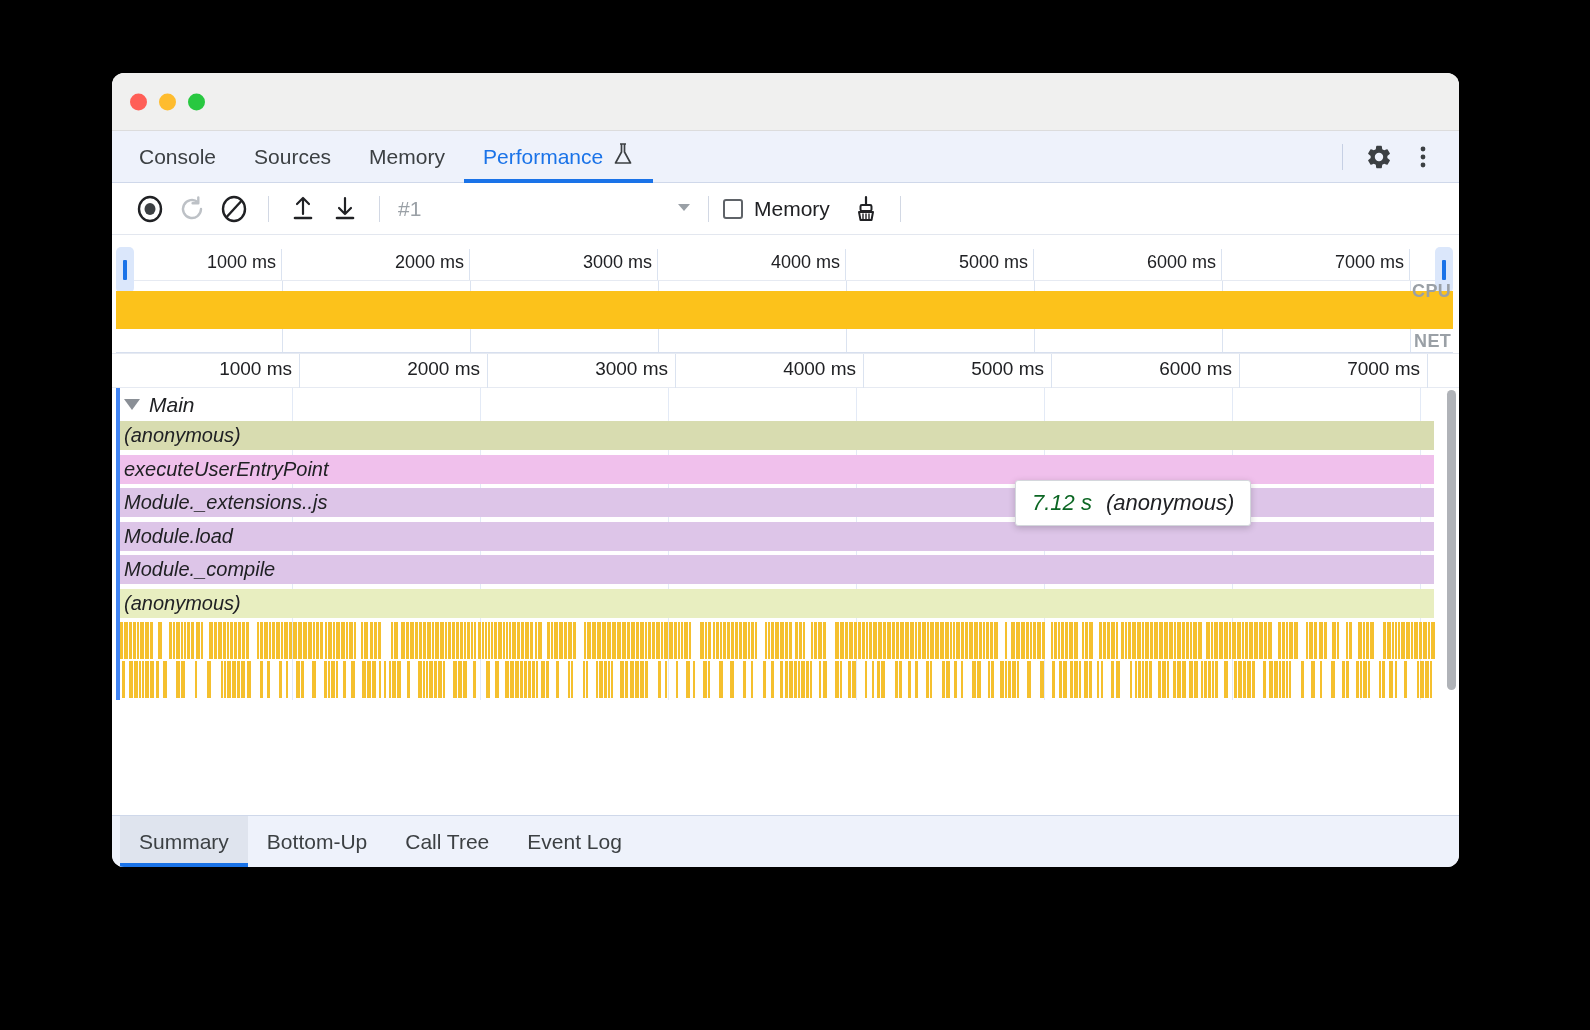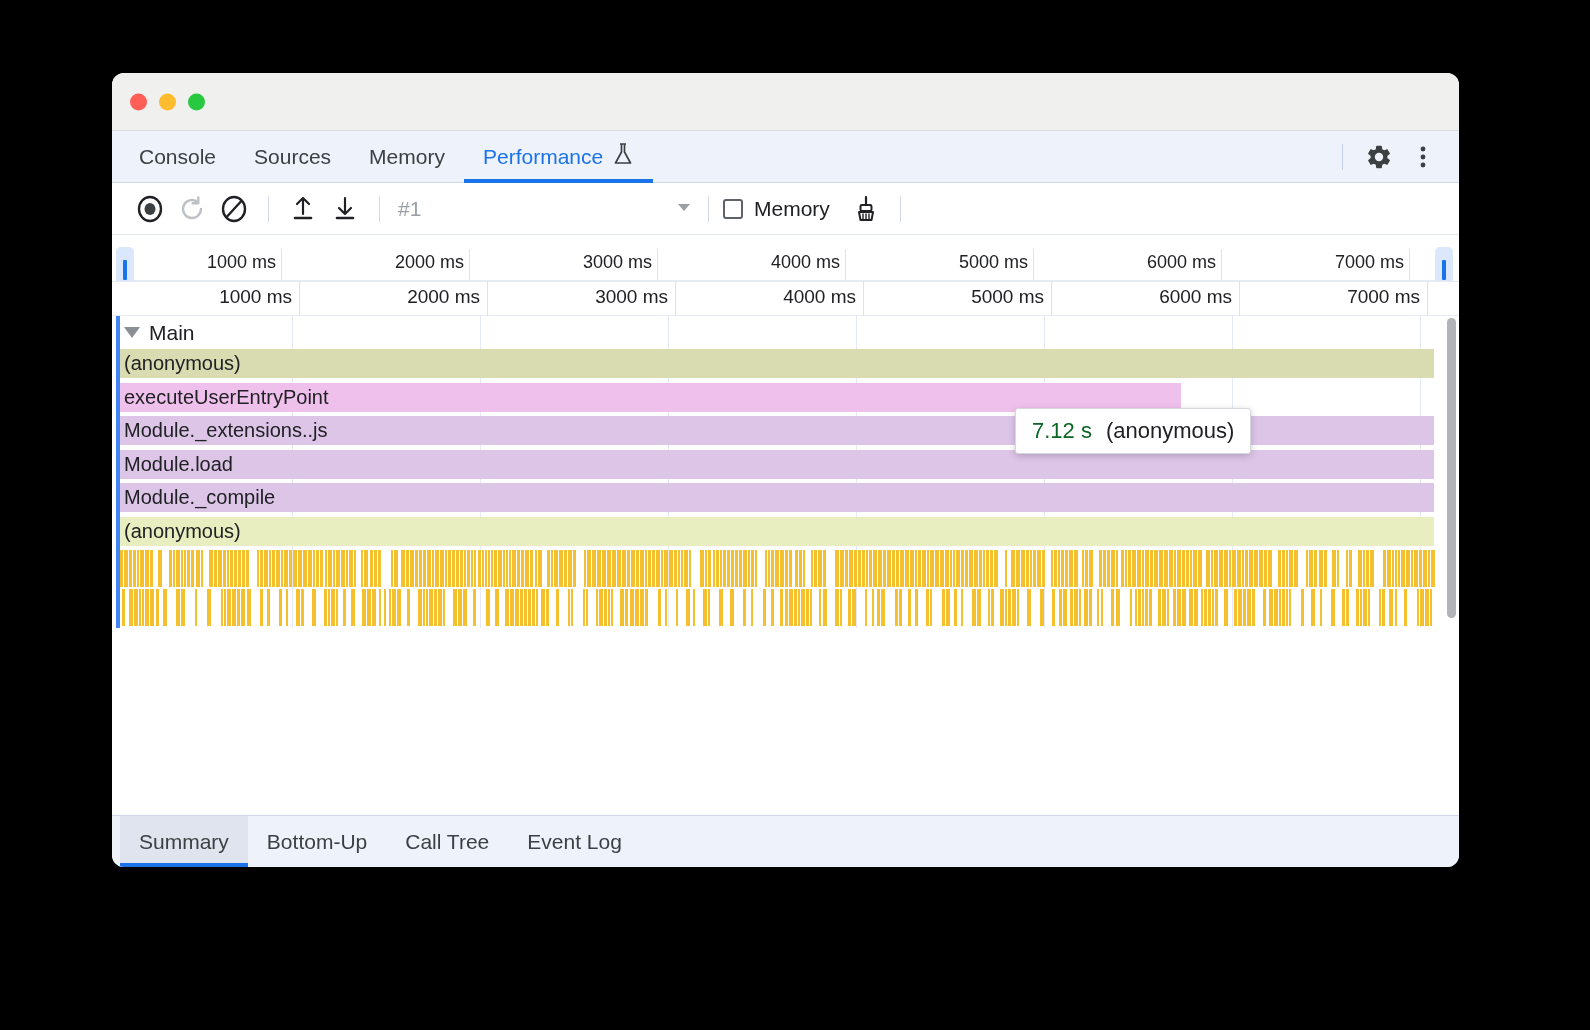--- a/index.html
+++ b/index.html
@@ -174,21 +174,21 @@
     border-bottom: 1px solid #e6eaf2;
   }
   .fctick {
     position: absolute; top: 0;
     border-right: 1px solid #dbe3f0;
     height: 34px;
     font-size: 19px; color: #202124;
     text-align: right; padding-right: 7px; line-height: 30px;
     width: 200px;
   }
-  .fcbody { position: relative; }
+  .fcbody { position: relative; font-style: italic; }
   .fc-leftline {
     position: absolute; left: 4px; top: 0; bottom: 0; width: 4px;
     background: #4285f4; z-index: 5;
   }
   .fc-grid {
     position: absolute; top: 0; bottom: 0; width: 1px; background: #e3eaf6;
   }
   .group-row {
     position: relative; height: 33px;
     display: flex; align-items: center;
@@ -376,20 +376,32 @@
       <div class="ovtick" style="left:926px;">6000 ms</div>
       <div class="ovtick" style="left:1114px;">7000 ms</div>
       <div class="ov-handle left">
           <i></i>
         </div>
       <div class="ov-handle right">
           <i></i>
         </div>
     </div>
 
+    <div class="ovbody">
+      <div class="ovgrid" style="left:166px;"></div>
+      <div class="ovgrid" style="left:354px;"></div>
+      <div class="ovgrid" style="left:542px;"></div>
+      <div class="ovgrid" style="left:730px;"></div>
+      <div class="ovgrid" style="left:918px;"></div>
+      <div class="ovgrid" style="left:1106px;"></div>
+      <div class="ovgrid" style="left:1294px;"></div>
+      <div class="cpu-band"></div>
+      <div class="band-label cpu-label">CPU</div>
+      <div class="band-label net-label">NET</div>
+    </div>
   </div>
 
   <div class="flame-wrap">
     <div class="fcruler">
       <div class="fctick" style="left:-12px;">1000 ms</div>
       <div class="fctick" style="left:176px;">2000 ms</div>
       <div class="fctick" style="left:364px;">3000 ms</div>
       <div class="fctick" style="left:552px;">4000 ms</div>
       <div class="fctick" style="left:740px;">5000 ms</div>
       <div class="fctick" style="left:928px;">6000 ms</div>
@@ -410,21 +422,21 @@
         <span class="tri"></span>
         <span class="gname">Main</span>
       </div>
 
       <div class="fc-row">
         <div class="fc-bar" style="width:1317px;background:#d8dcb0;">
           <span>(anonymous)</span>
         </div>
       </div>
       <div class="fc-row">
-        <div class="fc-bar" style="width:1064px;background:#f0c0ec;">
+        <div class="fc-bar" style="width:1317px;background:#f0c0ec;">
           <span>executeUserEntryPoint</span>
         </div>
       </div>
       <div class="fc-row">
         <div class="fc-bar" style="width:1317px;background:#ddc5e8;">
           <span>Module._extensions..js</span>
         </div>
       </div>
       <div class="fc-row">
         <div class="fc-bar" style="width:1317px;background:#ddc5e8;">

